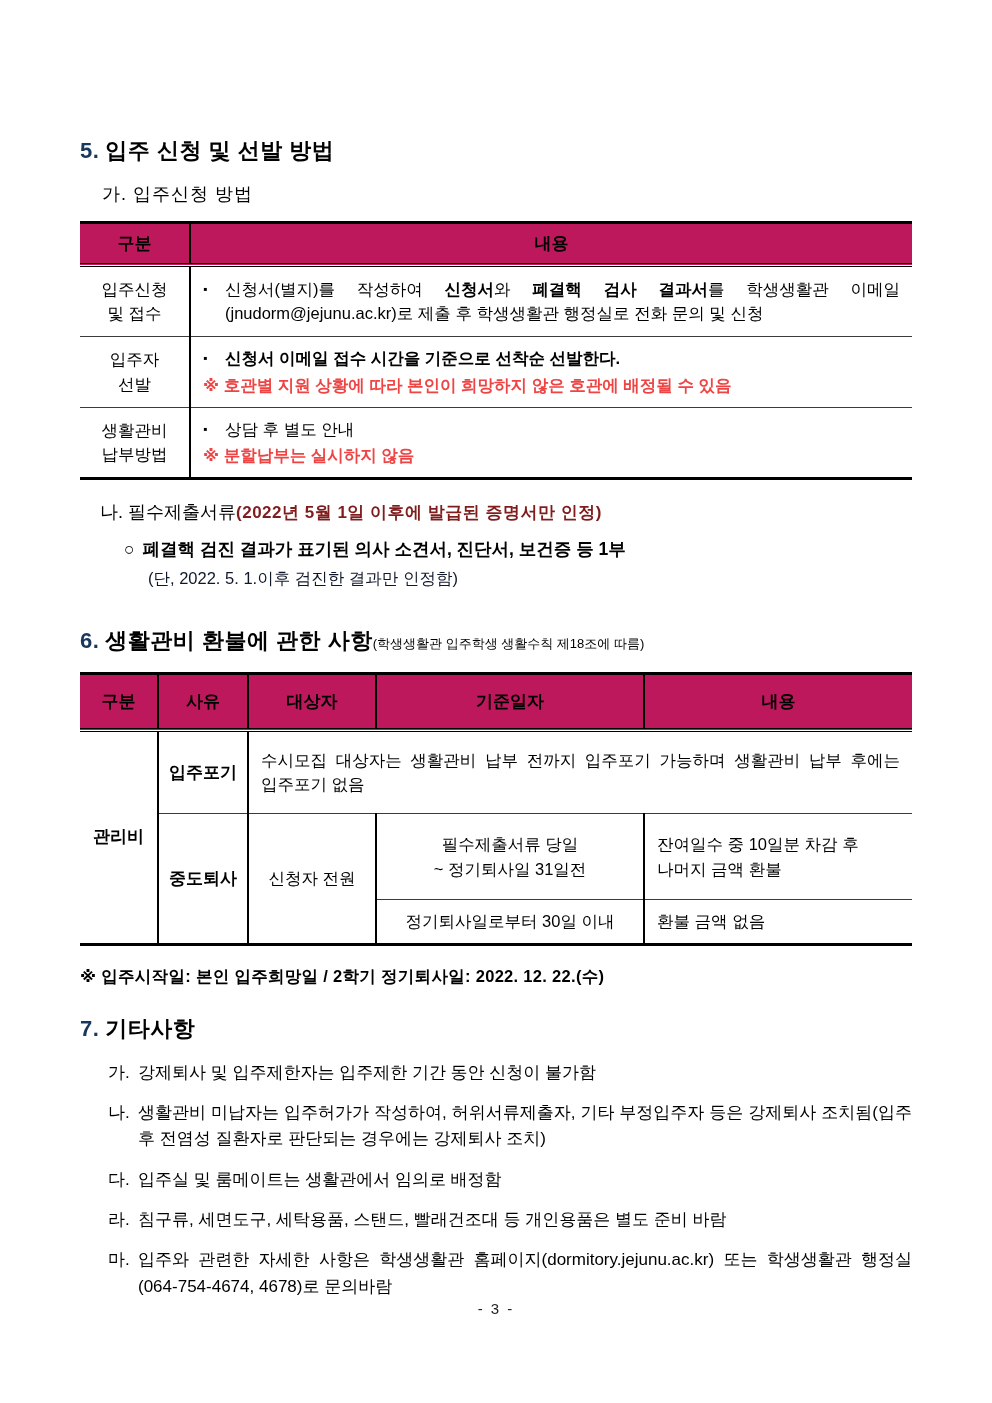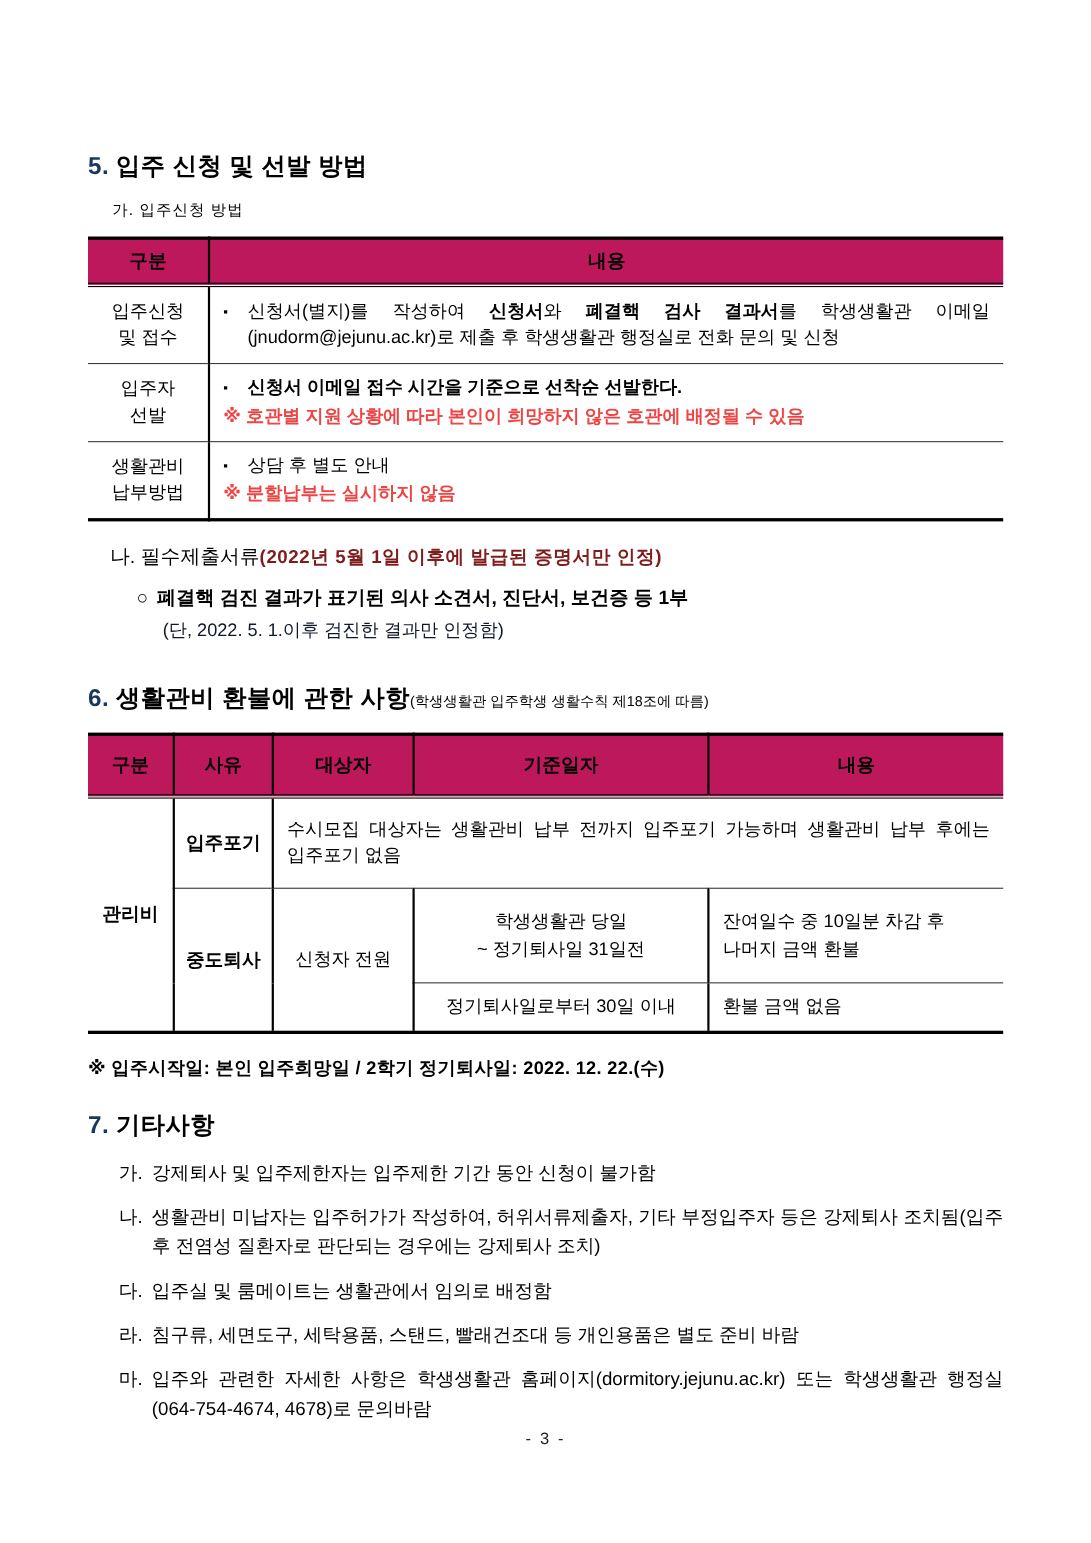--- a/index.html
+++ b/index.html
@@ -14,21 +14,21 @@
     width: 992px; height: 1403px;
     padding: 136px 80px 0 80px;
     overflow: hidden;
     word-break: keep-all;
   }
 
   
   .sec-heading { font-size: 22px; font-weight: bold; letter-spacing: 0.5px; margin-bottom: 16px; }
   .sec-heading .sec-num { color: #17375e; margin-right: 6px; }
   .sec-subtitle { font-size: 13px; font-weight: normal; letter-spacing: 0px; }
-  .sub-heading { font-size: 14px; margin: 0 0 15px 22px; letter-spacing: 1px; }
+  .sub-heading { font-size: 18px; margin: 0 0 15px 22px; letter-spacing: 1px; }
 
   
   table { border-collapse: collapse; width: 832px; table-layout: fixed;
           border-top: 3px solid #000; border-bottom: 3px solid #000; }
   th, td { border-left: 2px solid #000; border-right: 2px solid #000; vertical-align: middle; }
   th:first-child, td.edge-l { border-left: none; }
   th:last-child, td.edge-r { border-right: none; }
   th {
     background: #be185d;
     font-size: 17px; font-weight: bold; text-align: center;
@@ -174,21 +174,21 @@
       <td class="c-gubun edge-l" rowspan="3">관리비</td>
       <td class="c-sayu">입주포기</td>
       <td class="pad edge-r" colspan="3">
         <span style="display:block;text-align:justify;">수시모집 대상자는 생활관비 납부 전까지 입주포기 가능하며 생활관비 납부 후에는 입주포기 없음</span>
       </td>
     </tr>
     <tr class="rowB hline">
       <td class="c-sayu" rowspan="2">중도퇴사</td>
       <td class="c-daesang" rowspan="2">신청자 전원</td>
       <td class="c-center">
-        <div>학생생활관 당일</div>
+        <div>필수제출서류 당일</div>
         <div>~ 정기퇴사일 31일전</div>
       </td>
       <td class="pad edge-r">잔여일수 중 10일분 차감 후 나머지 금액 환불</td>
     </tr>
     <tr class="rowC hline">
       <td class="c-center">정기퇴사일로부터 30일 이내</td>
       <td class="pad edge-r">환불 금액 없음</td>
     </tr>
   </tbody>
     </table>

